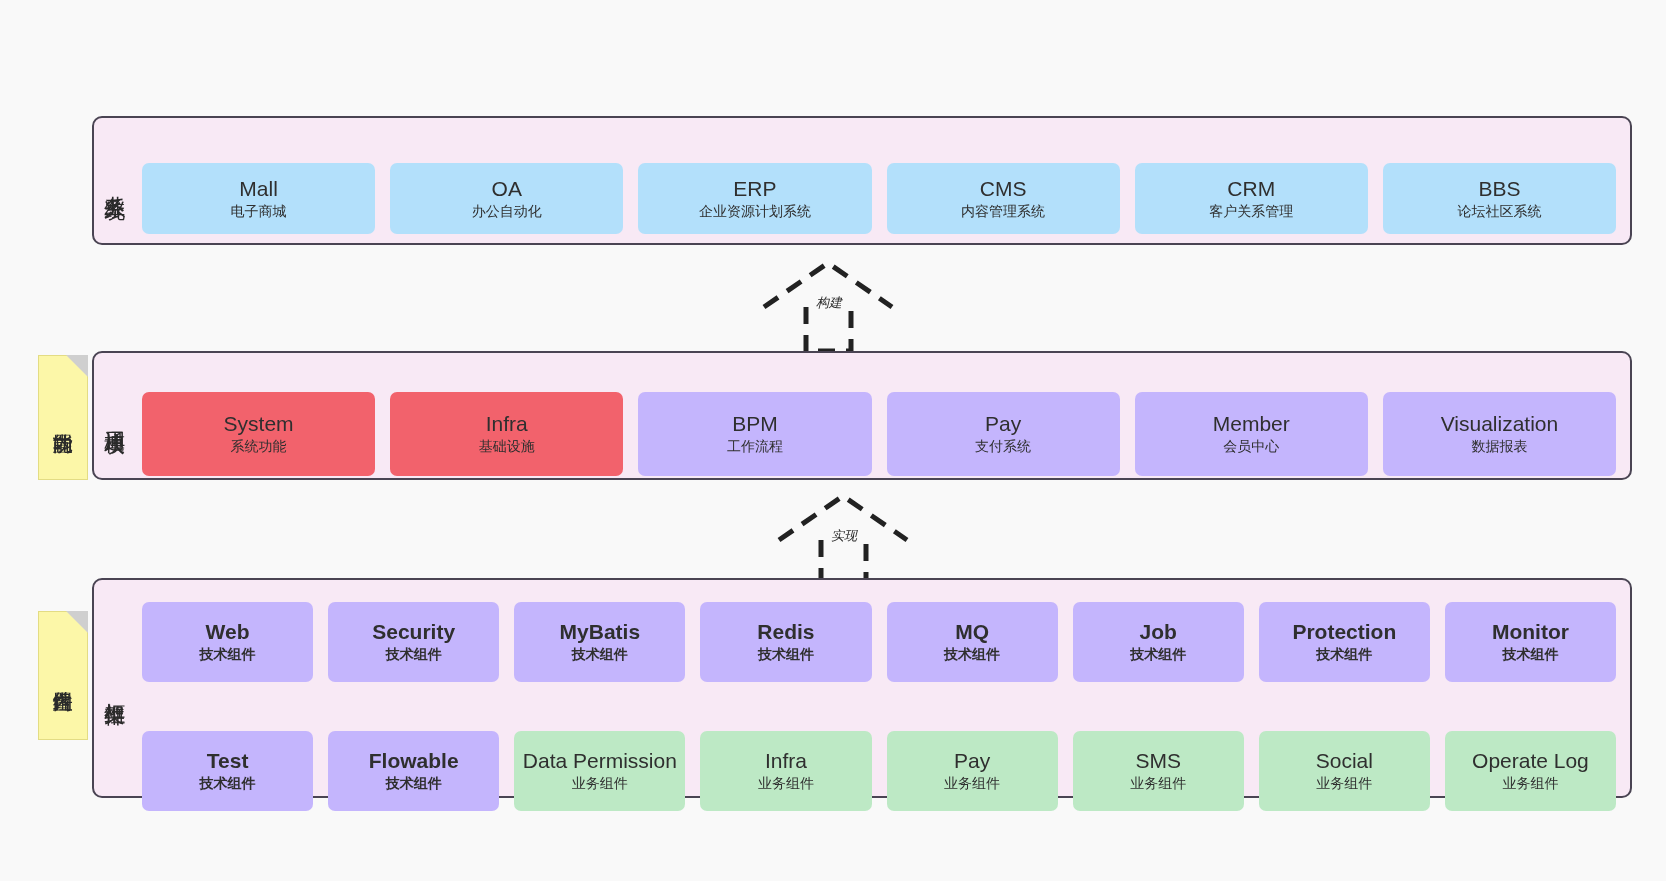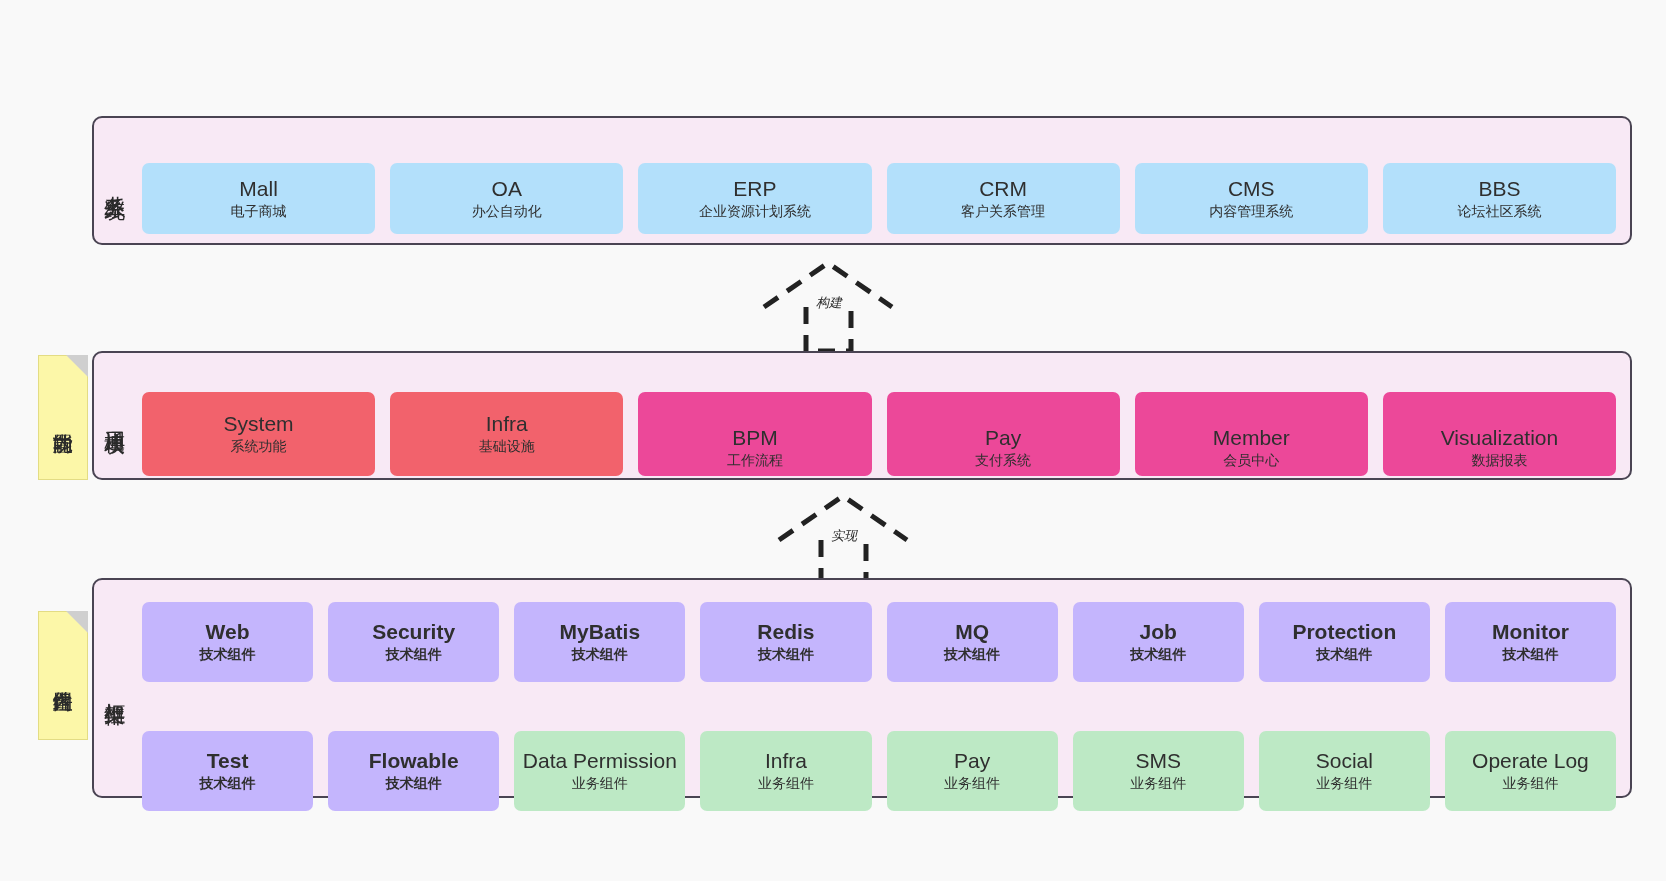--- a/index.html
+++ b/index.html
@@ -79,21 +79,21 @@
   }
 
   
   #layer-business { left: 92px; top: 116px; width: 1540px; height: 129px; }
   #layer-business .node { height: 71px; background: #b3e0fb; }
 
   
   #layer-modules { left: 92px; top: 351px; width: 1540px; height: 129px; }
   #layer-modules .node { height: 84px; }
   .n-strong { background: #f2626c; }
-  .n-light  { background: #ec4899; justify-content: flex-end; }
+  .n-light  { background: #c4b5fd; }
 
   
   #layer-framework { left: 92px; top: 578px; width: 1540px; height: 220px; }
   #layer-framework .node { height: 80px; }
   .n-green      { background: #c4b5fd; font-weight: bold; }
   .n-green-soft { background: #bde9c5; }
 
   
   .note {
     position: absolute;
@@ -160,26 +160,26 @@
       </div>
       <div class="node">
         <span class="nm">OA</span>
         <span class="sub">办公自动化</span>
       </div>
       <div class="node">
         <span class="nm">ERP</span>
         <span class="sub">企业资源计划系统</span>
       </div>
       <div class="node">
+        <span class="nm">CMS</span>
+        <span class="sub">内容管理系统</span>
+      </div>
+      <div class="node">
         <span class="nm">CRM</span>
         <span class="sub">客户关系管理</span>
-      </div>
-      <div class="node">
-        <span class="nm">CMS</span>
-        <span class="sub">内容管理系统</span>
       </div>
       <div class="node">
         <span class="nm">BBS</span>
         <span class="sub">论坛社区系统</span>
       </div>
     </div>
   </div>
 </div>
 
 <div class="connector" id="connector-build">

